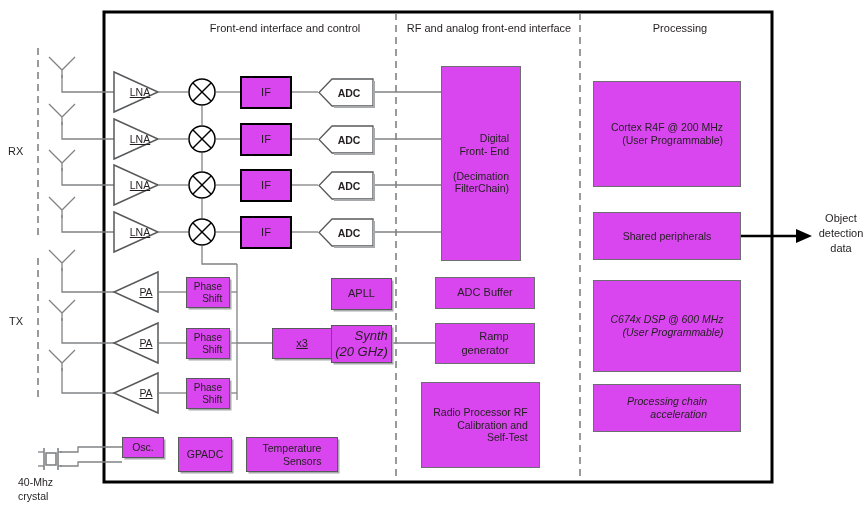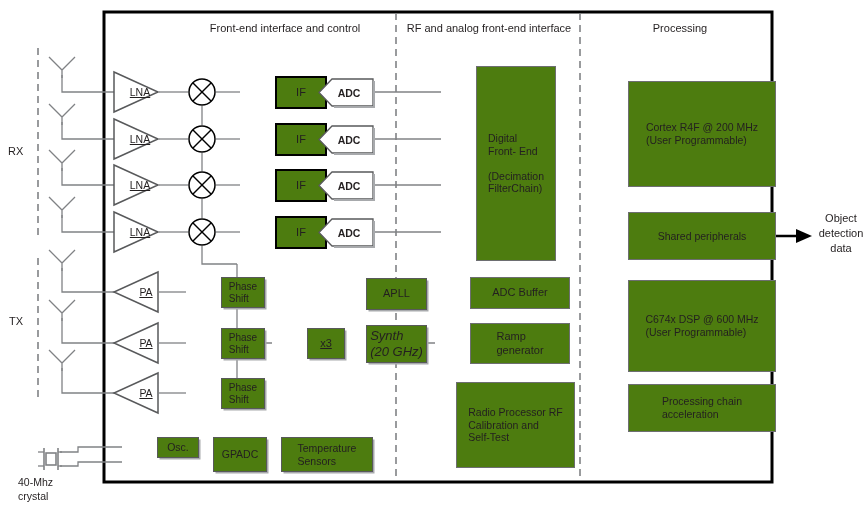--- a/index.html
+++ b/index.html
@@ -21,28 +21,27 @@
     display:flex;align-items:center;justify-content:center;
     pointer-events:none;
   }
 
   
   .sec-head{font-size:11px;color:#231f20;}
 
   
   .box{
     position:absolute;
-    background:#4d7c0f;
+    background:#d946ef;
     box-sizing:border-box;
     display:flex;align-items:center;justify-content:center;
-    text-align:left;
+    text-align:right;
     color:#231f20;
     line-height:1.2;
     white-space:pre-line;
-    margin-left:35px;
   }
   .box.thin{border:1px solid #6d6e71;}
   .box.med{border:1.4px solid #58595b;}
   .box.thick{border:2.2px solid #000000;}
   .box.sh{box-shadow:2px 2px 0 -0.5px #a7a9ac;}
 
   
   .amp{position:absolute;}
   .amp svg{position:absolute;left:0;top:0;overflow:visible;}
   .amp .t{
@@ -311,21 +310,21 @@
     <span class="t" style="font-size:10.5px;">PA</span>
   </div>
 
   <div class="box med sh" style="left:186px;top:277px;width:44px;height:31px;font-size:10px;">Phase
 Shift</div>
   <div class="box med sh" style="left:186px;top:328px;width:44px;height:31px;font-size:10px;">Phase
 Shift</div>
   <div class="box med sh" style="left:186px;top:378px;width:44px;height:31px;font-size:10px;">Phase
 Shift</div>
 
-  <div class="box med sh" style="left:272px;top:328px;width:38px;height:31px;font-size:11px;text-decoration:underline;">x3</div>
+  <div class="box med sh" style="left:272px;top:328px;width:60px;height:31px;font-size:11px;text-decoration:underline;">x3</div>
 
   <div class="box med sh" style="left:331px;top:278px;width:61px;height:32px;font-size:11px;">APLL</div>
 
   <div class="box med sh" style="left:331px;top:325px;width:61px;height:38px;font-size:13px;font-style:italic;">Synth
 (20 GHz)</div>
 
   <div class="box thin" style="left:435px;top:277px;width:100px;height:32px;font-size:11px;">ADC Buffer</div>
 
   <div class="box thin" style="left:441px;top:66px;width:80px;height:195px;font-size:10.5px;">Digital
 Front- End
@@ -336,23 +335,23 @@
   <div class="box thin" style="left:435px;top:323px;width:100px;height:41px;font-size:11px;">Ramp
 generator</div>
 
   <div class="box thin" style="left:421px;top:382px;width:119px;height:86px;font-size:10.5px;">Radio Processor RF
 Calibration and
 Self-Test</div>
 
   <div class="box thin" style="left:593px;top:81px;width:148px;height:106px;font-size:10.5px;">Cortex R4F @ 200 MHz
 (User Programmable)</div>
   <div class="box thin" style="left:593px;top:212px;width:148px;height:48px;font-size:10.5px;">Shared peripherals</div>
-  <div class="box thin" style="left:593px;top:280px;width:148px;height:92px;font-size:10.5px;">C674x DSP @ 600 MHz
+  <div class="box thin" style="left:593px;top:280px;width:148px;height:92px;font-size:10.5px;font-style:italic;">C674x DSP @ 600 MHz
 (User Programmable)</div>
-  <div class="box thin" style="left:593px;top:384px;width:148px;height:48px;font-size:10.5px;">Processing chain
+  <div class="box thin" style="left:593px;top:384px;width:148px;height:48px;font-size:10.5px;font-style:italic;">Processing chain
 acceleration</div>
 
   <div class="box med sh" style="left:122px;top:437px;width:42px;height:21px;font-size:10.5px;">Osc.</div>
   <div class="box med sh" style="left:178px;top:437px;width:54px;height:35px;font-size:10.5px;">GPADC</div>
   <div class="box med sh" style="left:246px;top:437px;width:92px;height:35px;font-size:10.5px;">Temperature
 Sensors</div>
 
   <div class="xtal-lbl" style="left:18px;top:476px;">40-Mhz
 crystal</div>
 

